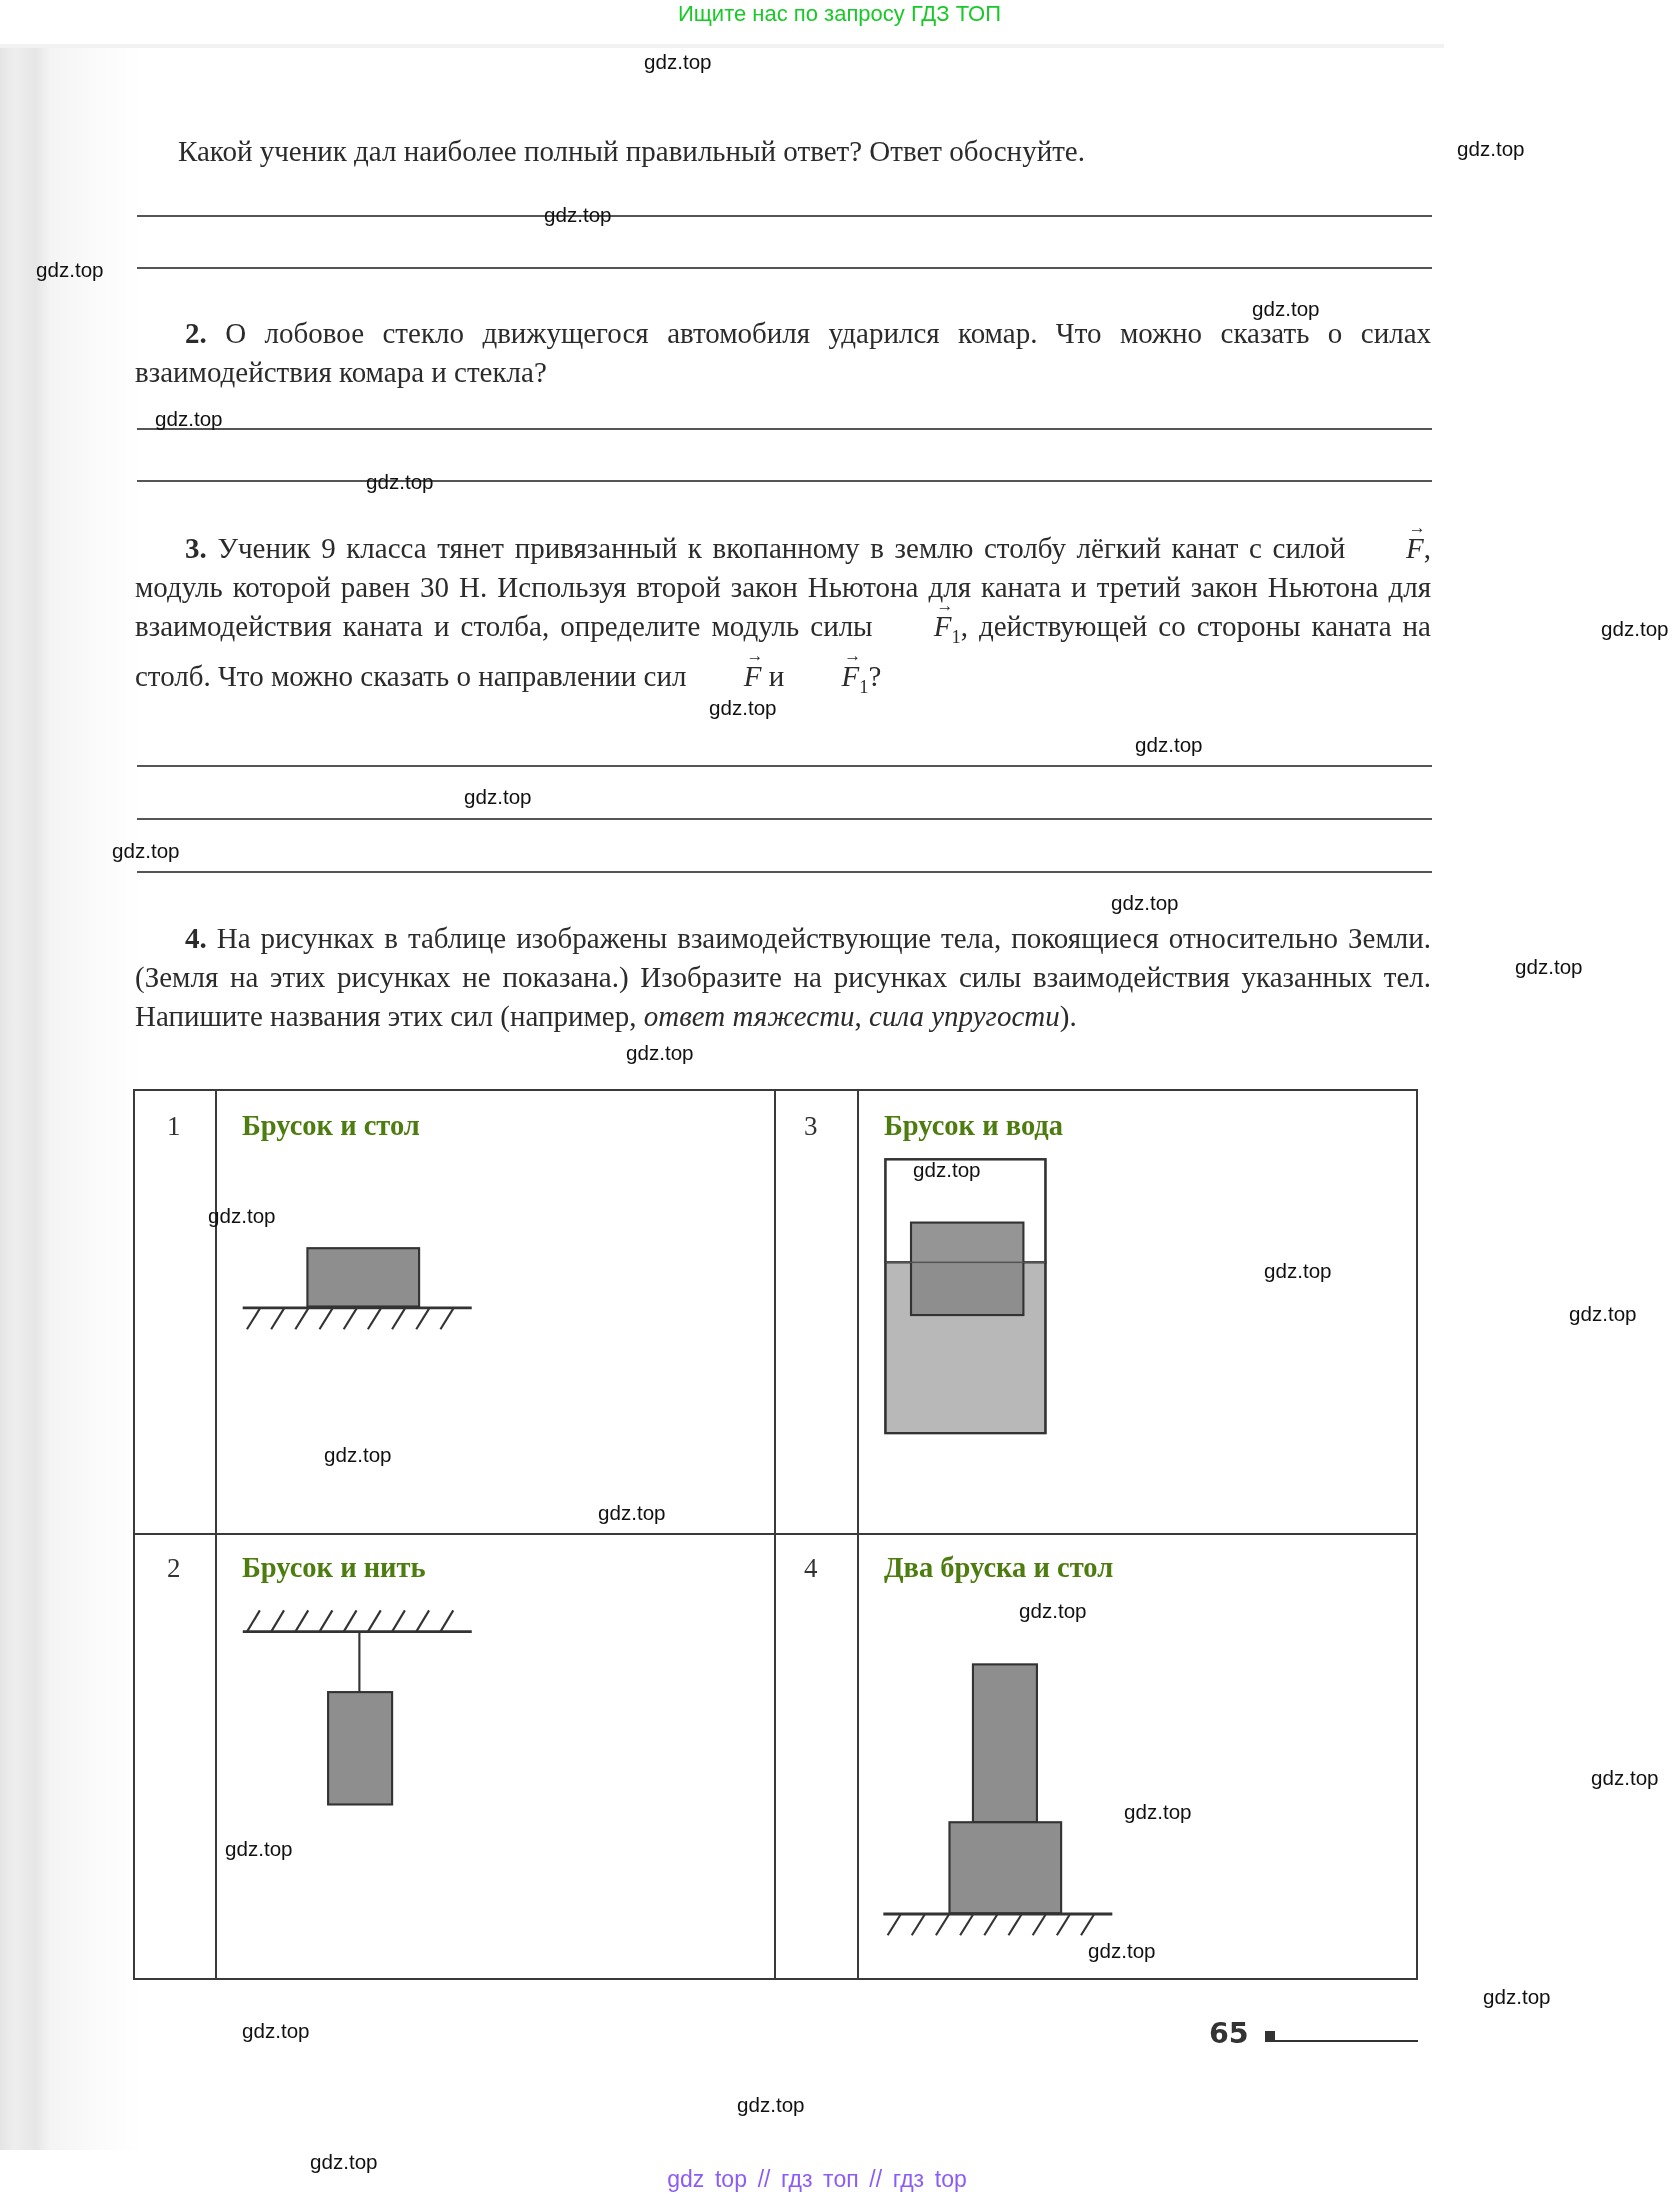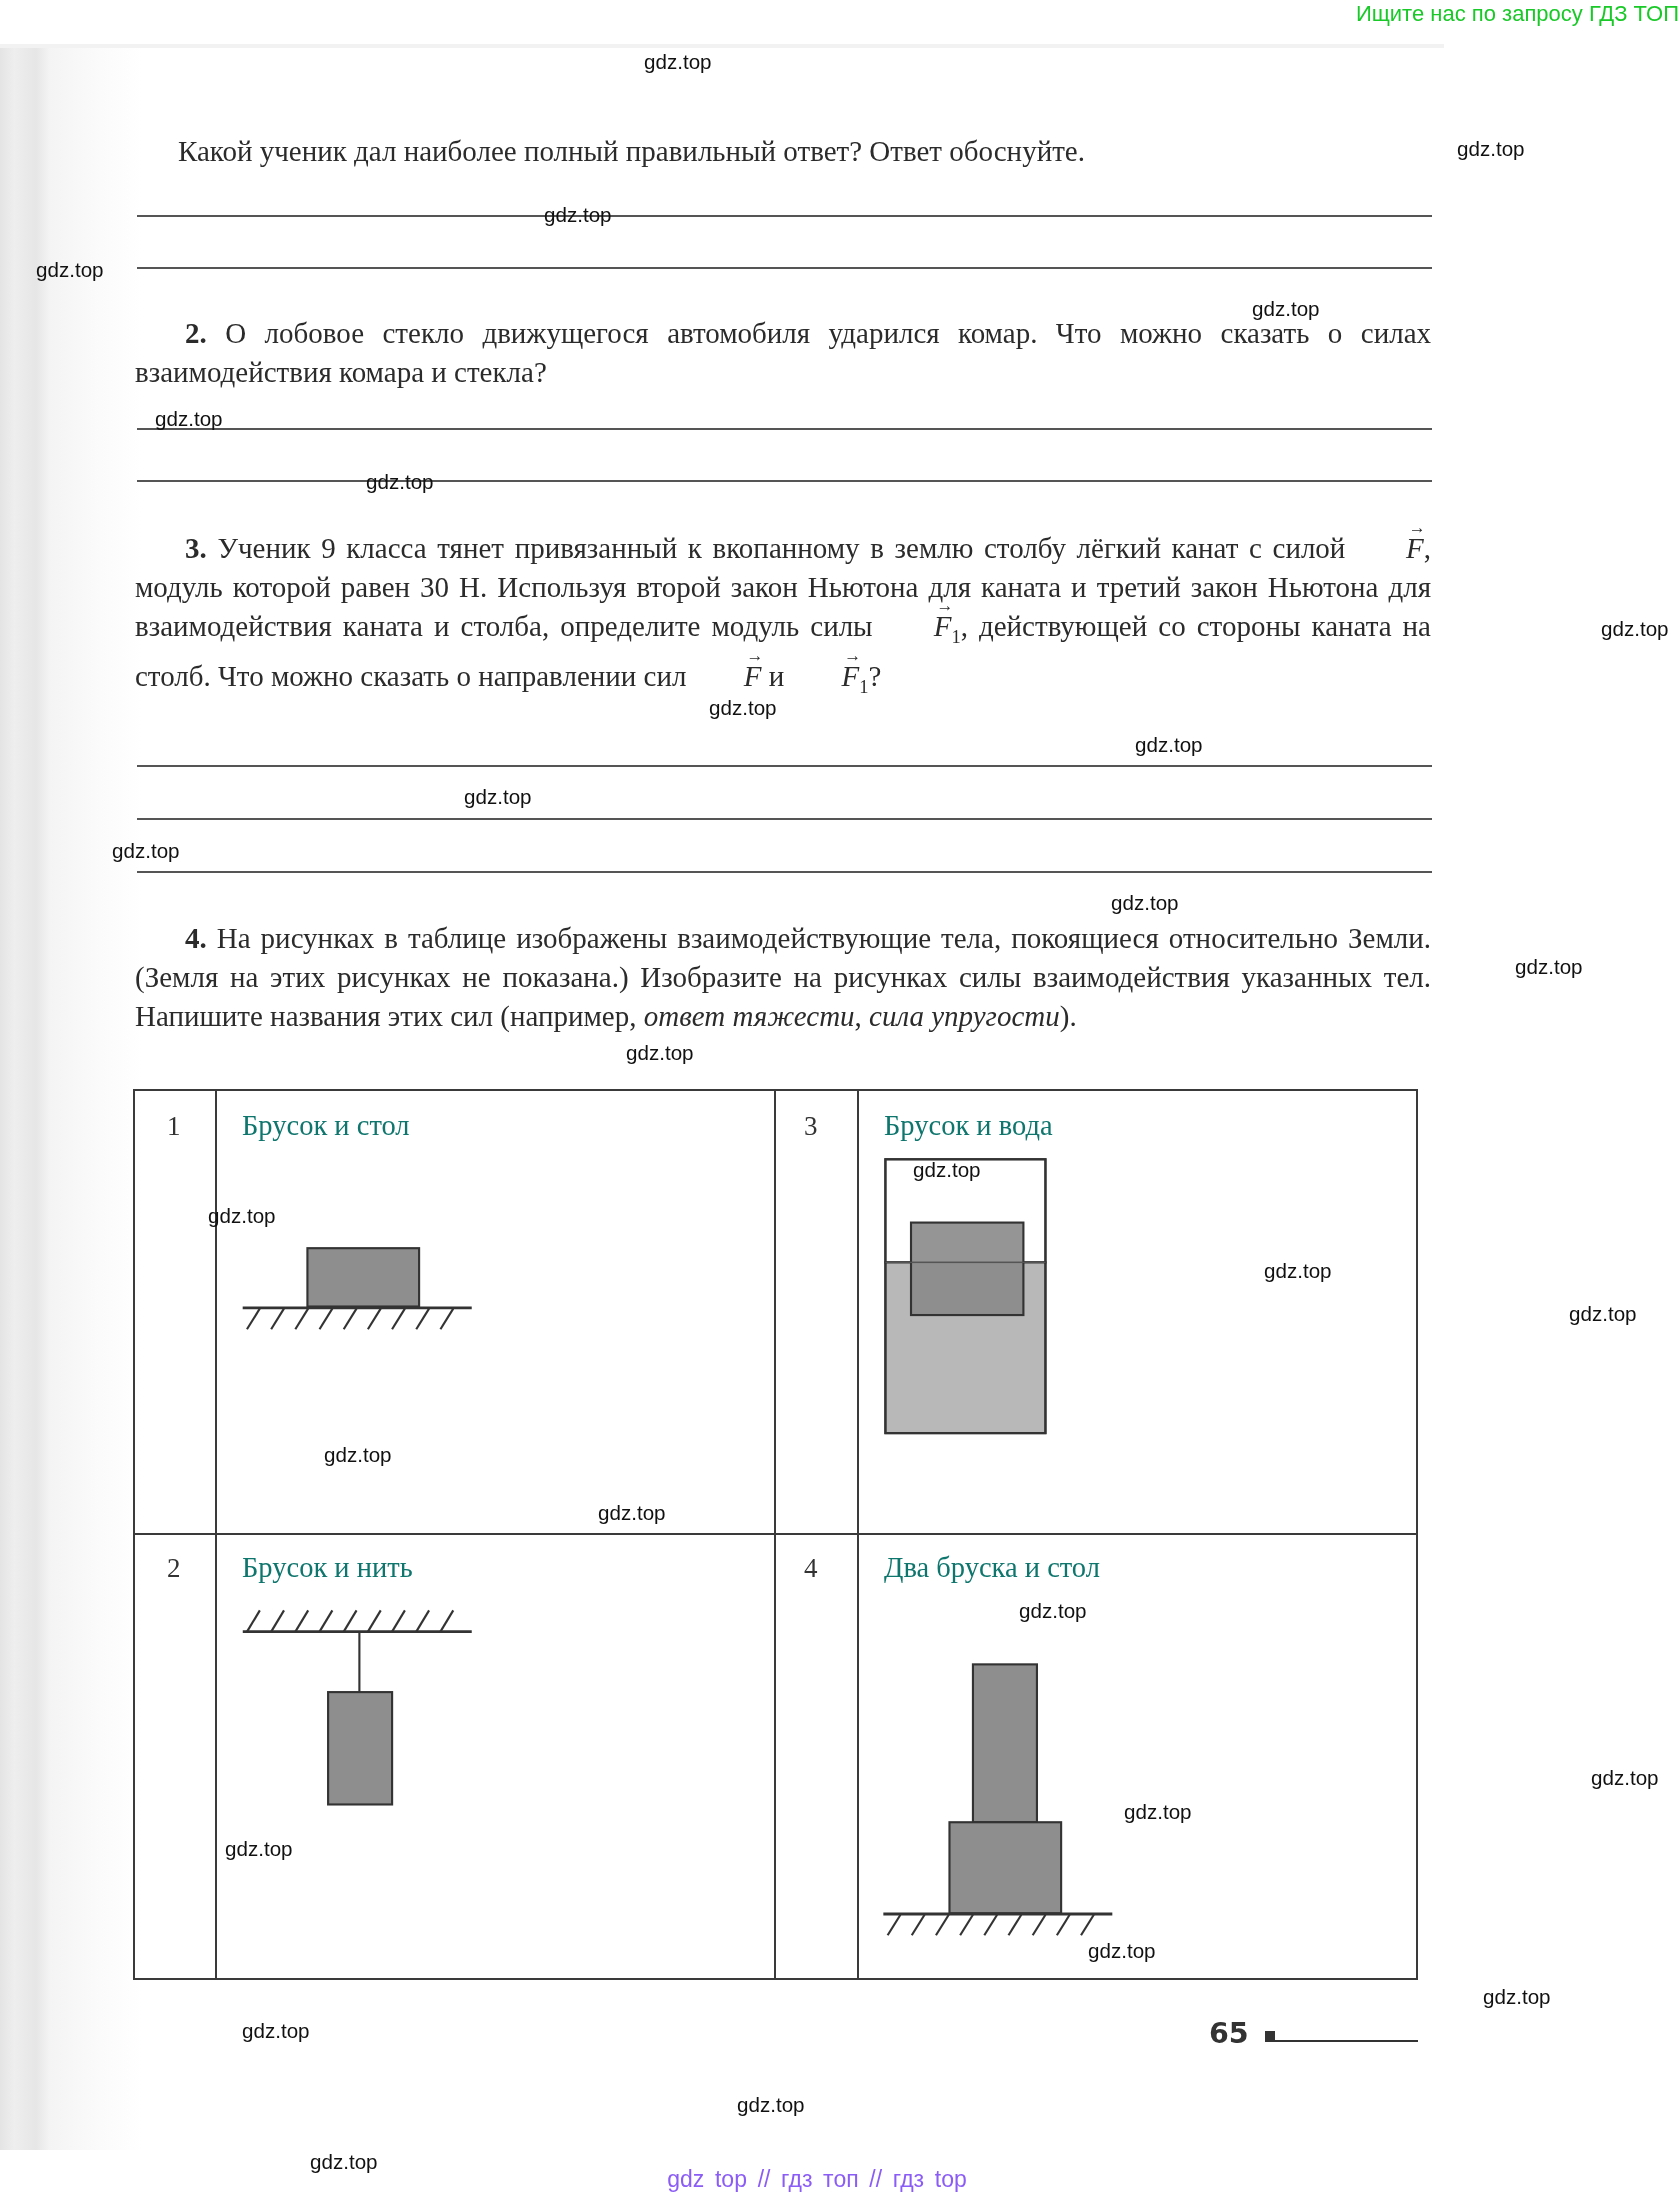--- a/index.html
+++ b/index.html
@@ -1,39 +1,39 @@
 <!DOCTYPE html>
 <html style="font-size:11.4px"><head>
 <meta charset="utf-8">
 <style>
   html, body { margin:0; padding:0; }
   body { width:1679px; height:2205px; position:relative; background:#ffffff; overflow:hidden;
          font-family:"DejaVu Serif", serif; color:#2e2e2e; }
   .abs { position:absolute; }
-  .top-banner { position:absolute; left:0; width:1679px; top:1.4px; text-align:right;
+  .top-banner { position:absolute; left:0; width:1679px; top:1.4px; text-align:center;
     font-family:"Liberation Sans", sans-serif; font-size:22px; color:#19c928; }
   .page { position:absolute; left:0; top:44px; width:1444px; height:2106px;
     background:linear-gradient(to right,#e4e4e4 0px,#eeeeee 14.2px,#e6e6e6 36px,#f4f4f4 50px,#fbfbfb 100px,#ffffff 142px); }
   .page-edge { position:absolute; left:0; top:44px; width:1444px; height:4.3px; background:#f2f2f2; }
   .para { position:absolute; left:135px; width:1296px; font-size:29px; line-height:39px;
     text-align:justify; font-family:"Liberation Serif", serif; color:#2b2b2b; }
   .para .num { font-weight:bold; }
   .para i { font-style:italic; }
   .indent { text-indent:50px; }
   .rule { position:absolute; left:137px; width:1295px; height:2.1px; background:#555; }
   .wm { position:absolute; font-family:"Liberation Sans", sans-serif; font-size:20.6px; color:#111; }
   .vec { position:relative; display:inline-block; font-style:italic; }
   .vec::before { content:"→"; position:absolute; top:-21.3px; left:2.8px; font-size:17px; font-style:normal; }
   .sub { font-size:18.5px; vertical-align:-7.1px; font-style:normal; }
   .tbl { position:absolute; left:133px; top:1089px; width:1285px; height:891px;
     border:2.1px solid #3a3a3a; box-sizing:border-box; }
   .vline { position:absolute; width:2.1px; background:#3a3a3a; top:0; bottom:0; }
   .hline { position:absolute; height:2.1px; background:#3a3a3a; left:0; right:0; }
   .cellnum { position:absolute; font-family:"Liberation Serif", serif; font-size:27px; color:#333; }
-  .celltitle { position:absolute; font-family:"Liberation Serif", serif; font-size:28.5px; color:#0f766e; }
+  .celltitle { position:absolute; font-family:"Liberation Serif", serif; font-size:28.5px; color:#4d7c0f;font-weight:bold; }
   .pagenum { position:absolute; font-family:"DejaVu Sans", sans-serif; font-weight:bold; font-size:28.5px; color:#333; }
   .footer { position:absolute; left:0; width:1634px; top:2166px; text-align:center;
     font-family:"Liberation Sans", sans-serif; font-size:23px; color:#8b5cf6; word-spacing:4.3px; }
 </style>
 </head>
 <body>
 
 <div class="top-banner">Ищите нас по запросу ГДЗ ТОП</div>
 
 <div class="page"></div>

